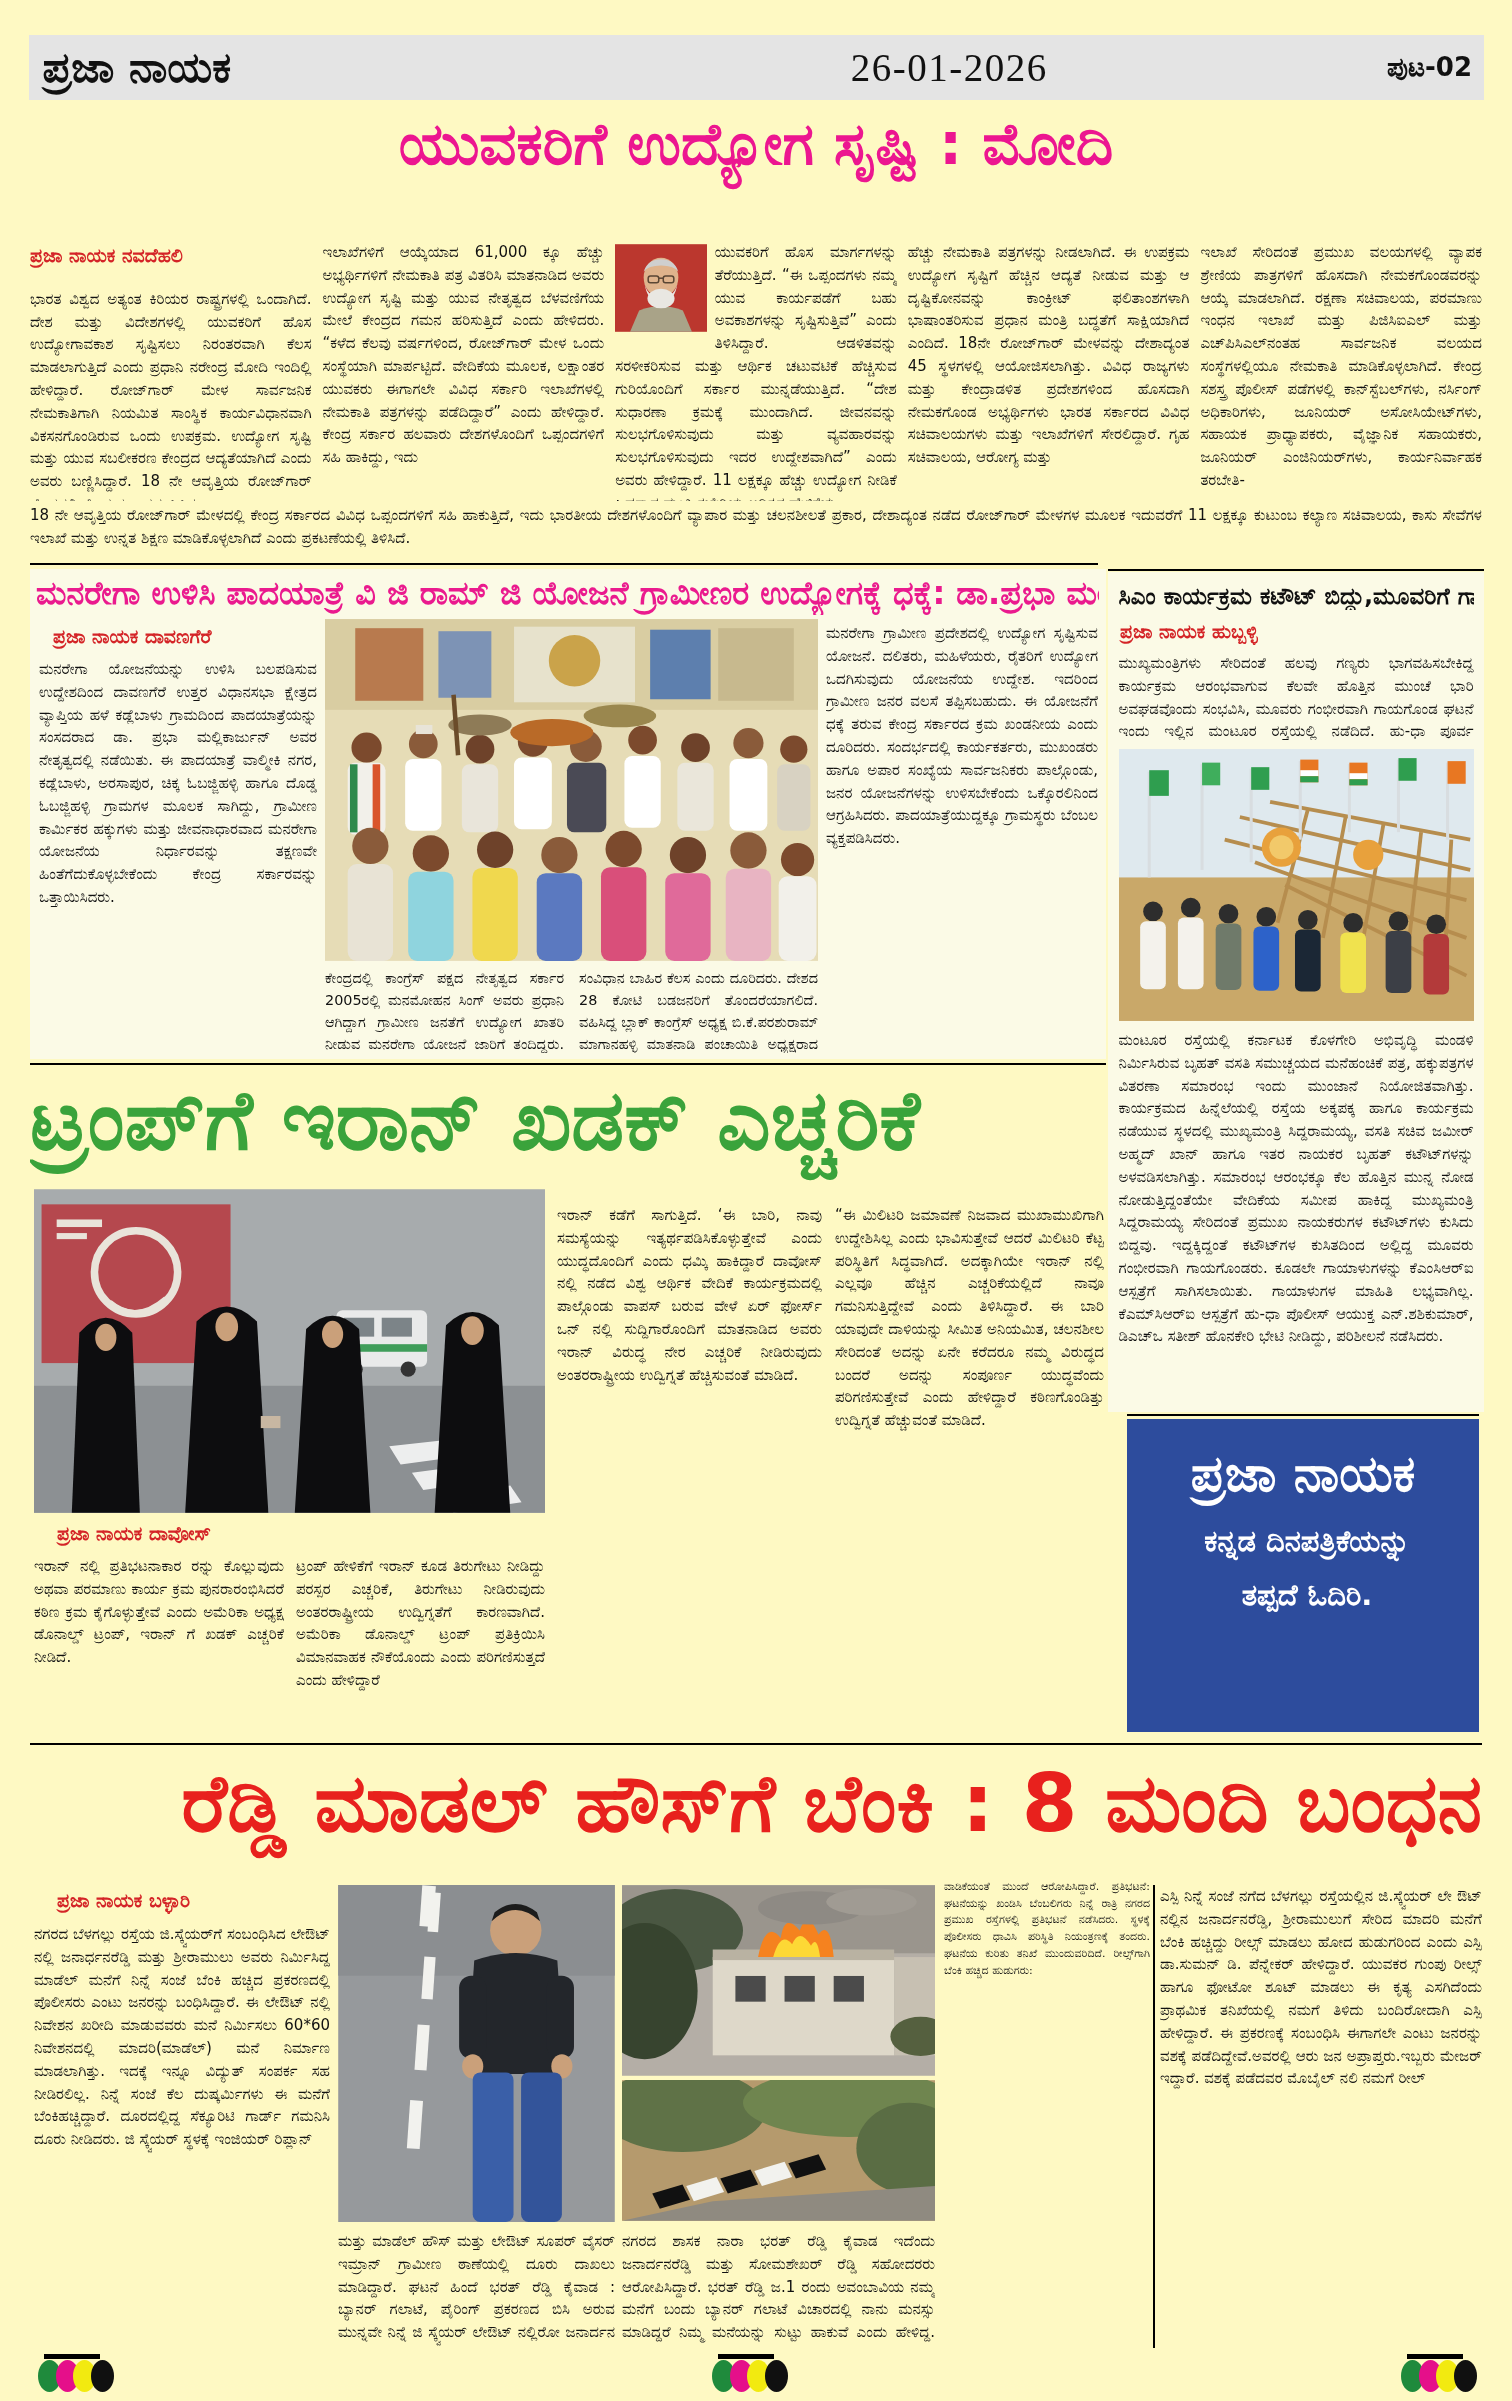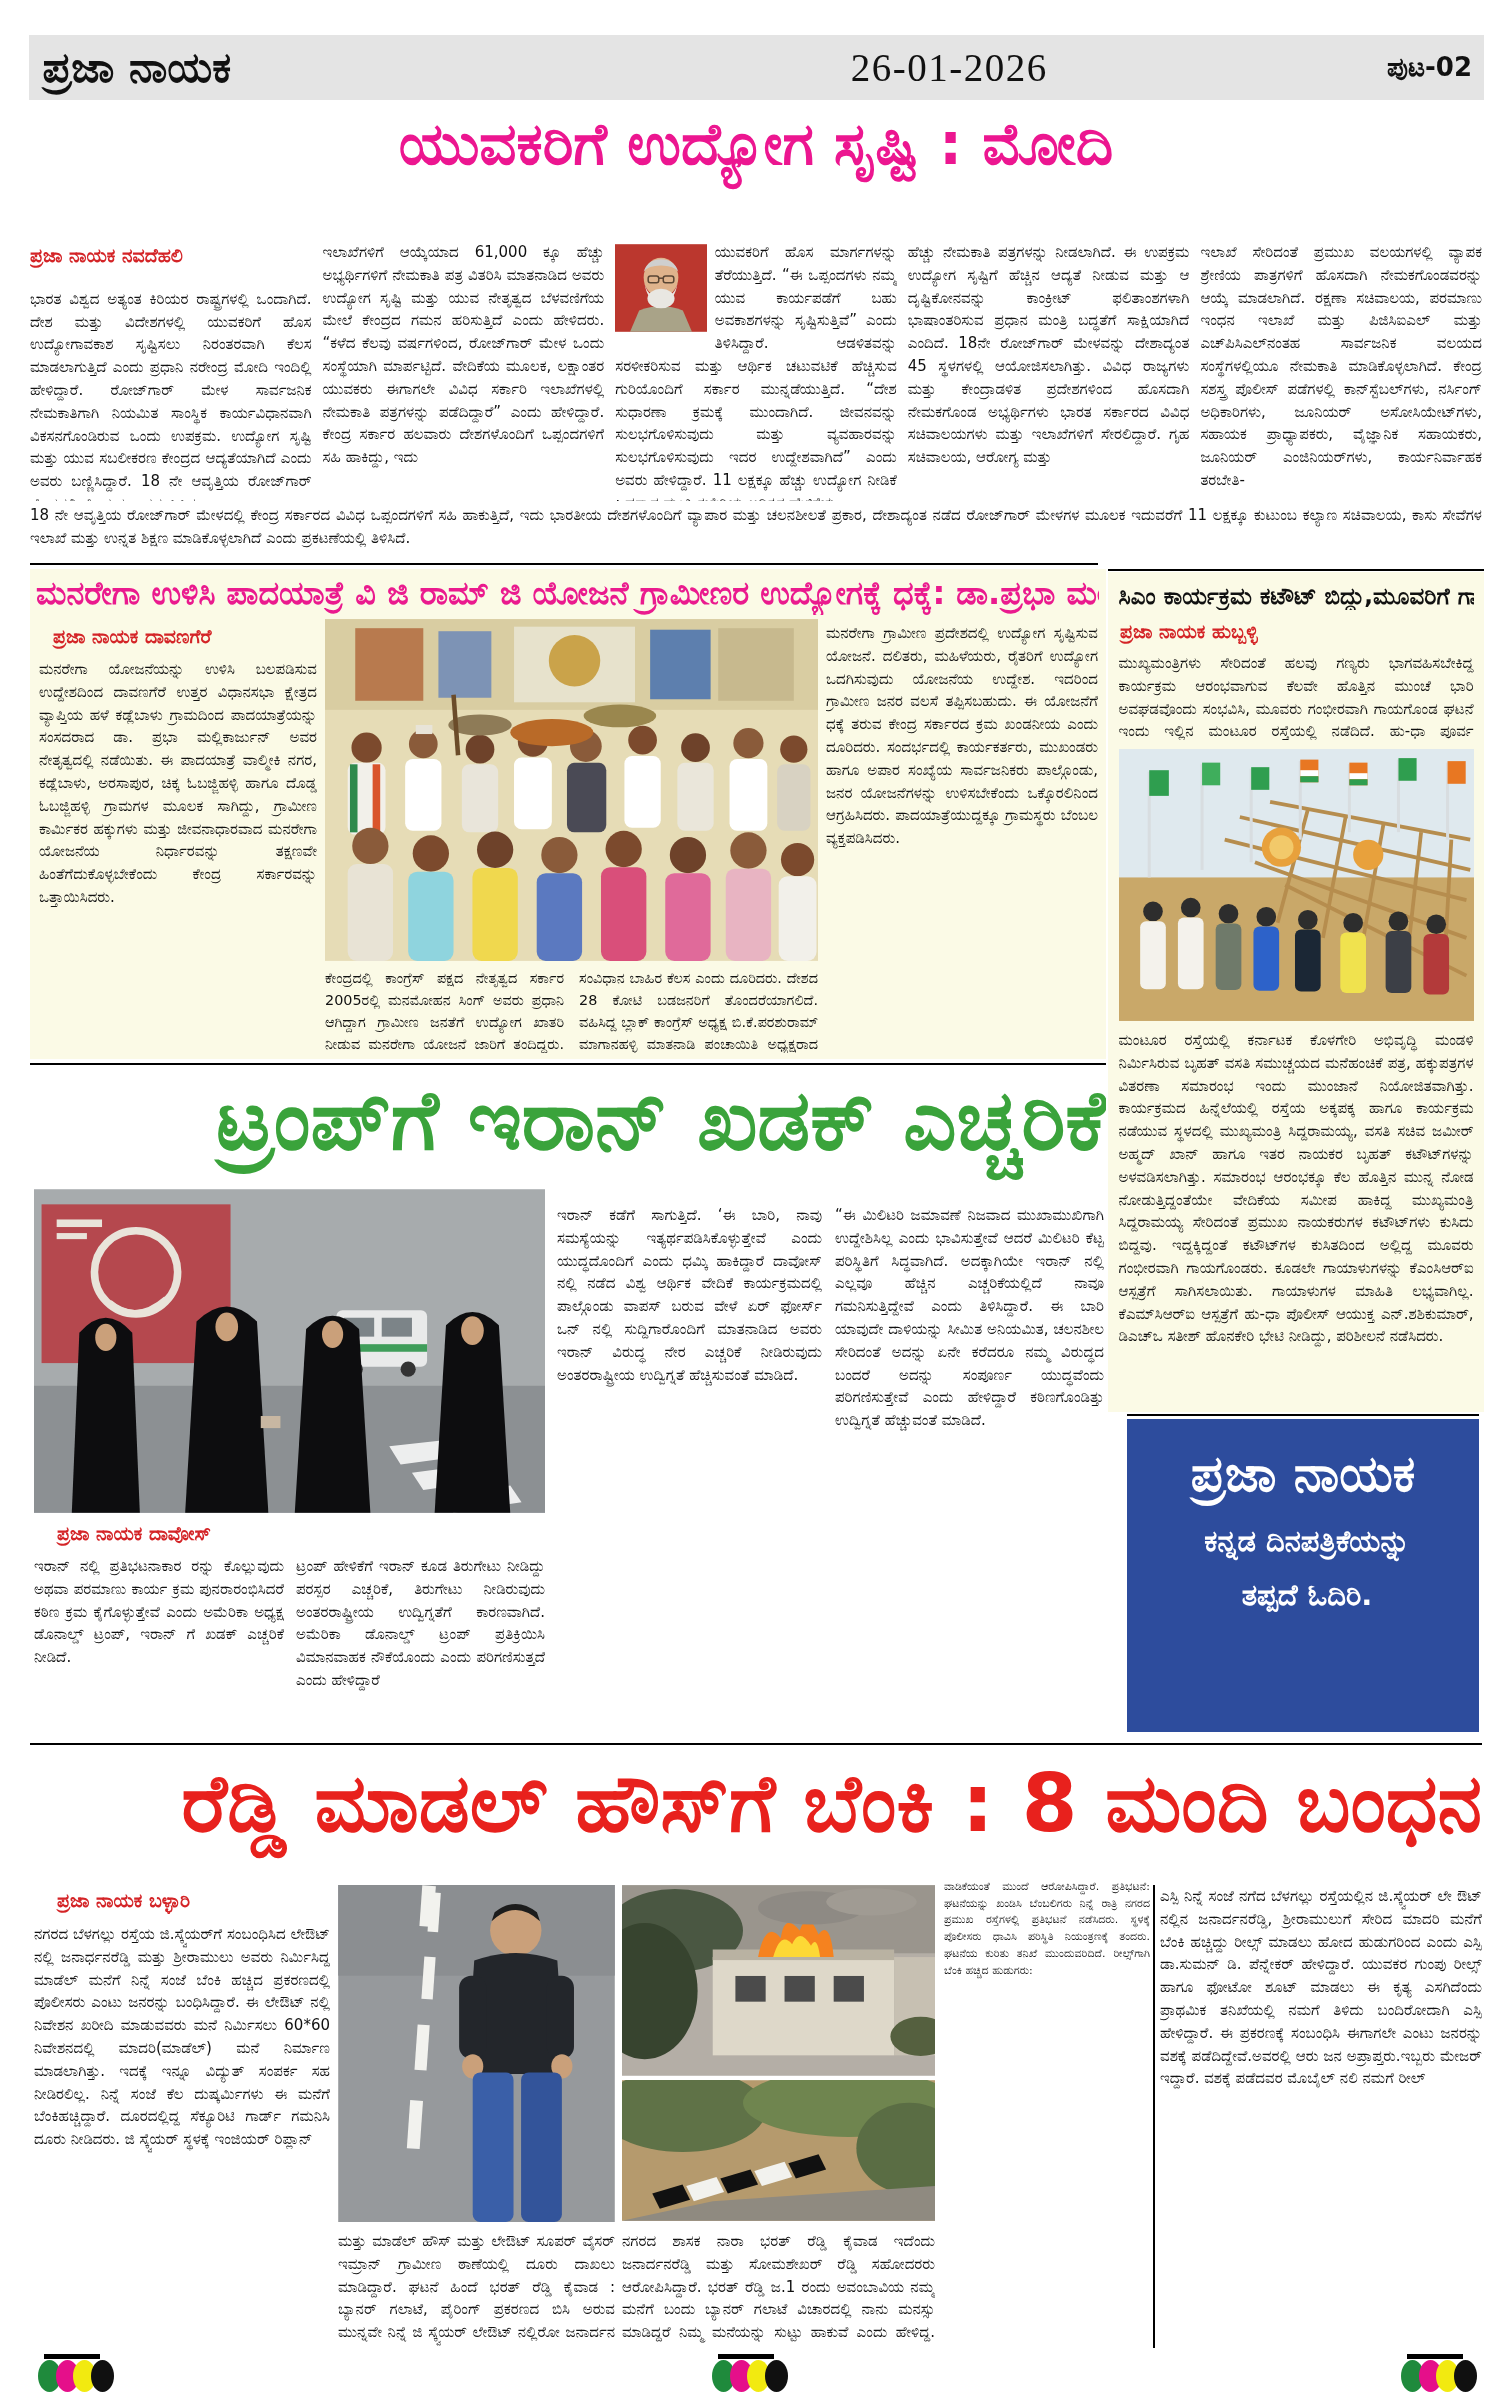--- a/index.html
+++ b/index.html
@@ -1,31 +1,31 @@
 <!DOCTYPE html>
 <html style="font-size:12px"><head>
 <meta charset="utf-8">
 <style>
   html,body{margin:0;padding:0;background:#888;}
-  #page{position:relative;width:1513px;height:2401px;background:#ffffff;overflow:hidden;
+  #page{position:relative;width:1513px;height:2401px;background:#fef9c3;overflow:hidden;
         font-family:"DejaVu Sans","Liberation Sans",sans-serif;color:#111;}
   .abs{position:absolute;}
   .txt{font-size:15px;line-height:1.52;text-align:justify;overflow:hidden;word-break:break-word;}
   .byline{font-weight:bold;color:#d42427;font-size:19px;white-space:nowrap;}
   .rule{position:absolute;background:#000;}
   
   .masthead{left:29px;top:35px;width:1455px;height:65px;background:#e4e4e4;display:flex;align-items:center;}
   .mast-title{font-size:42px;font-weight:bold;margin-left:13.6px;width:469px;}
   .mast-date{font-size:39px;font-weight:normal;font-family:"Liberation Serif","DejaVu Serif",serif;flex:1;text-align:center;letter-spacing:1.5px;}
   .mast-page{font-size:26px;font-weight:bold;margin-right:12px;}
   
   .h-lead{left:30px;top:107px;width:1452px;height:129px;font-size:58px;font-weight:bold;color:#ec1690;
           text-align:center;white-space:nowrap;overflow:hidden;line-height:1.3;}
   .h-green{left:30px;top:1069px;width:1076px;height:115px;font-size:83px;font-weight:bold;color:#3aa33b;
-          text-align:right;white-space:nowrap;overflow:hidden;line-height:1.25;}
+          text-align:left;white-space:nowrap;overflow:hidden;line-height:1.25;}
   .h-red{left:30px;top:1750px;width:1452px;height:120px;font-size:80px;font-weight:bold;color:#e8211d;
           text-align:right;white-space:nowrap;overflow:hidden;line-height:1.35;}
   
   .lead-cols{left:30px;top:241px;width:1452px;height:260px;display:flex;gap:11px;}
   .lead-col{flex:1;overflow:hidden;}
   .lead-byline{margin-bottom:18px;}
   .modi{float:left;width:92px;height:88px;margin:3px 7.6px 4.5px 0;}
   .lead-cont{left:30px;top:504px;width:1452px;height:54px;}
   
   .sec2{left:30px;top:569px;width:1076px;height:490px;background:#fbfae6;}

